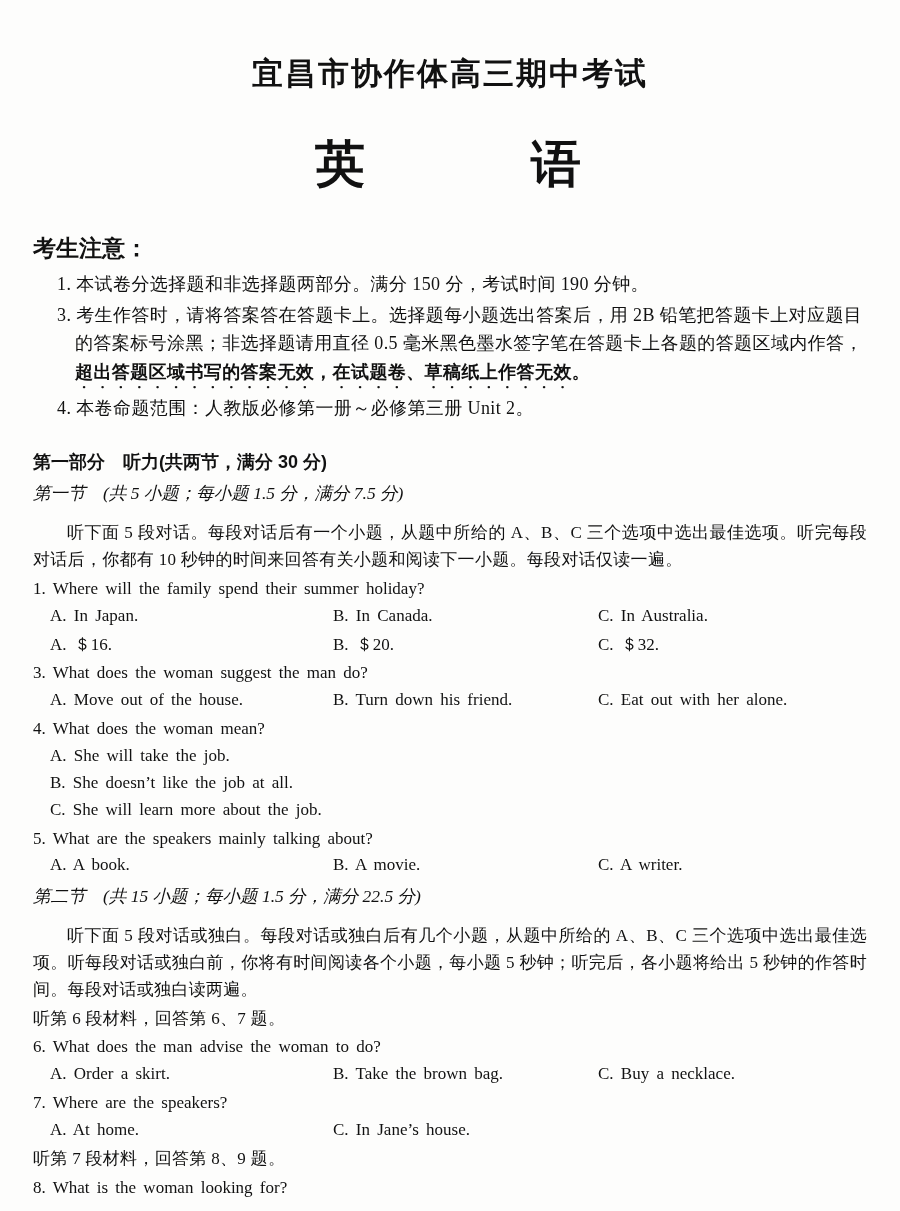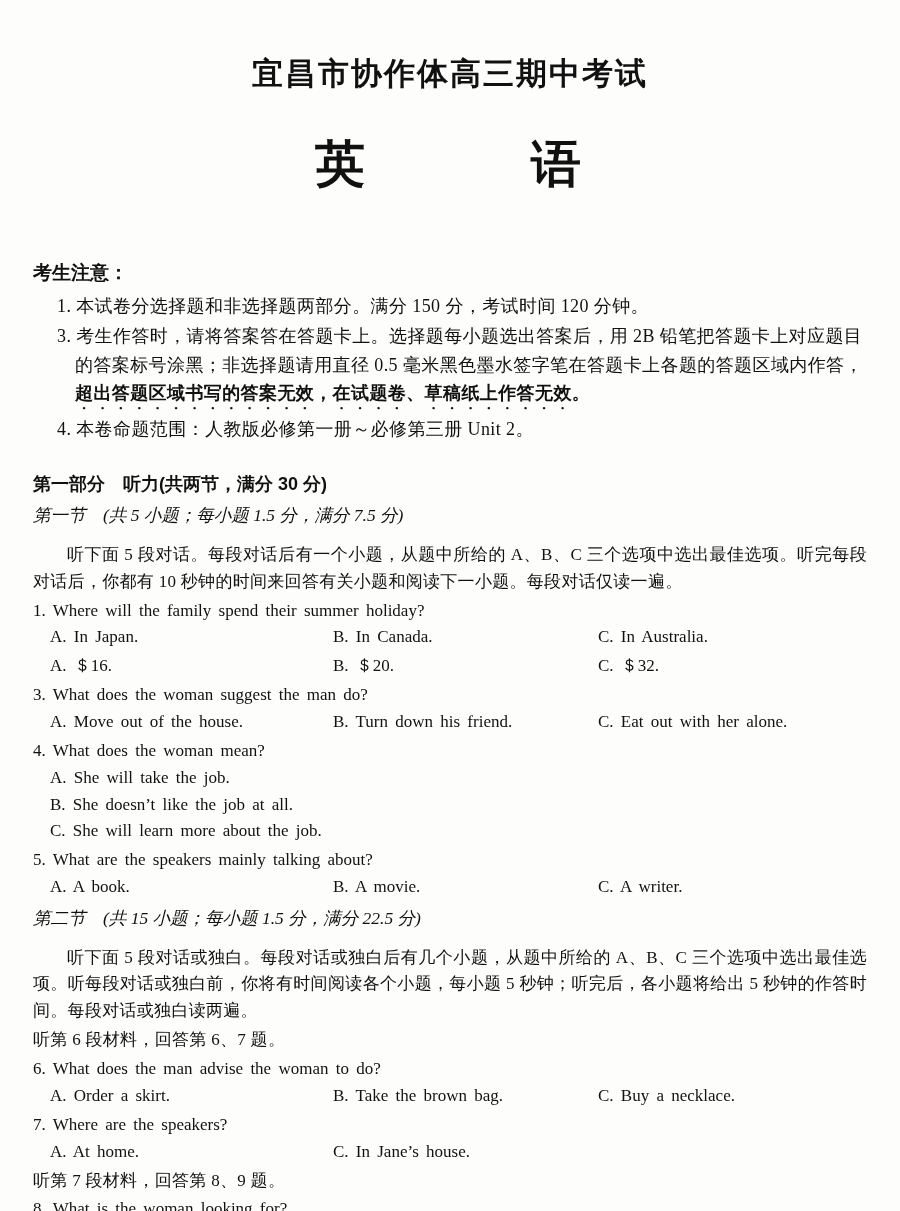--- a/index.html
+++ b/index.html
@@ -32,22 +32,22 @@
   .doc-subject {
     text-align: center;
     font-weight: 700;
     font-size: 50px;
     letter-spacing: 4px;
     margin-top: 26px;
   }
   .notice-heading {
     font-family: "Liberation Sans", "DejaVu Sans", sans-serif;
     font-weight: 700;
-    font-size: 19px;
-    margin-top: 54px;
+    font-size: 23px;
+    margin-top: 26px;
   }
   .notice-list {
     margin-left: 24px;
     margin-top: 4px;
     font-size: 18px;
     letter-spacing: 0.4px;
   }
   .notice-item {
     padding-left: 18px;
     text-indent: -18px;
@@ -101,21 +101,21 @@
 </head>
 <body>
 
 <div class="page">
 
   <div class="doc-title">宜昌市协作体高三期中考试</div>
   <div class="doc-subject">英　　　语</div>
 
   <div class="notice-heading">考生注意：</div>
   <div class="notice-list">
-    <div class="notice-item">1. 本试卷分选择题和非选择题两部分。满分 150 分，考试时间 120 分钟。</div>
+    <div class="notice-item">1. 本试卷分选择题和非选择题两部分。满分 150 分，考试时间 190 分钟。</div>
     <div class="notice-item"><span>3. 考生作答时，请将答案答在答题卡上。选择题每小题选出答案后，用 2B 铅笔把答题卡上对应题目的答案标号涂黑；非选择题请用直径 0.5 毫米黑色墨水签字笔在答题卡上各题的答题区域内作答，</span><span class="emph">超出答题区域书写的答案无效，在试题卷、草稿纸上作答无效。</span></div>
     <div class="notice-item">4. 本卷命题范围：人教版必修第一册～必修第三册 Unit 2。</div>
   </div>
 
   <div class="part-heading">第一部分　听力(共两节，满分 30 分)</div>
 
   <div class="section-heading">第一节　(共 5 小题；每小题 1.5 分，满分 7.5 分)</div>
   <div class="instructions">听下面 5 段对话。每段对话后有一个小题，从题中所给的 A、B、C 三个选项中选出最佳选项。听完每段对话后，你都有 10 秒钟的时间来回答有关小题和阅读下一小题。每段对话仅读一遍。</div>
 
   <div class="question">

